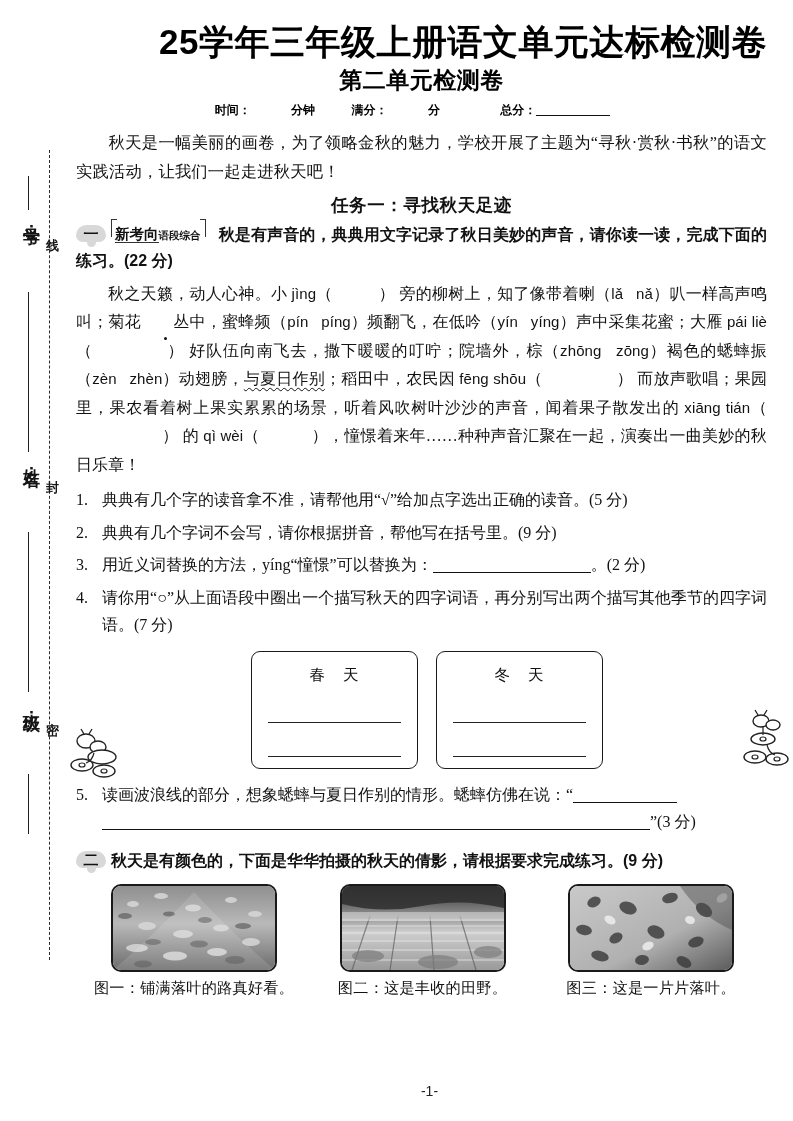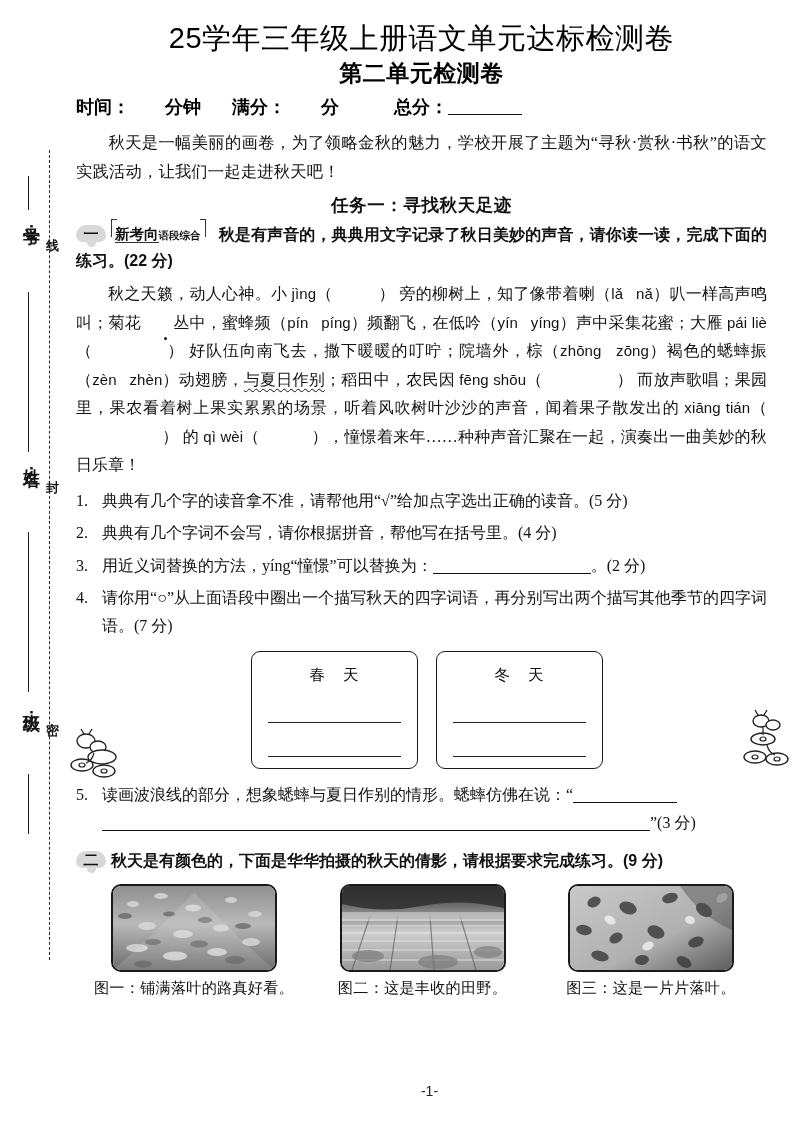--- a/index.html
+++ b/index.html
@@ -51,44 +51,44 @@
   
   #sheet {
     position: absolute;
     left: 66px; top: 0;
     width: 727px; height: 1121px;
     padding: 0 26px 0 10px;
   }
 
   h1.title {
     margin: 22px 0 0 0;
-    text-align: center;
+    text-align: right;
     font-family: "Liberation Sans", "DejaVu Sans", sans-serif;
-    font-weight: normal;
-    font-size: 29px;
+    font-weight: bold;
+    font-size: 35px;
     letter-spacing: 0.5px;
     line-height: 1.12;
     color: #000;
   }
   h2.subtitle {
     margin: 4px 0 0 0;
     text-align: center;
     font-family: "Liberation Sans", "DejaVu Sans", sans-serif;
     font-weight: bold;
     font-size: 23px;
     letter-spacing: 0.5px;
     color: #000;
   }
 
   .meta-row {
     margin: 6px 18px 0 0;
-    text-align: left;
-    font-family: Liberation Serif, serif;
-    font-weight: bold;
-    font-size: 18px;
+    text-align: center;
+    font-family: Liberation Mono, monospace;
+    font-weight: bold;
+    font-size: 12px;
     color: #000;
   }
   .meta-row span { display: inline-block; }
   .meta-gap-s { width: 26px; }
   .meta-gap-m { width: 22px; }
   .meta-gap-l { width: 46px; }
   .meta-blank {
     display: inline-block;
     width: 74px;
     border-bottom: 1.6px solid #111;
@@ -363,21 +363,21 @@
     <span>秋之天籁，动人心神。小 </span><span class="py">jìng</span>（<span class="blankparen" style="width:46px"></span>）<span> 旁的柳树上，知了像带着喇（</span><span class="py">lǎ</span>&nbsp;&nbsp;&nbsp;<span class="py">nǎ</span><span>）叭一样高声鸣叫；菊花</span><span class="dotted">丛</span><span>中，蜜蜂频（</span><span class="py">pín</span>&nbsp;&nbsp;&nbsp;<span class="py">píng</span><span>）频翻飞，在低吟（</span><span class="py">yín</span>&nbsp;&nbsp;&nbsp;<span class="py">yíng</span><span>）声中采集花蜜；大雁 </span><span class="py">pái liè</span>（<span class="blankparen" style="width:74px"></span>）<span> 好队伍向南飞去，撒下暖暖的叮咛；院墙外，棕（</span><span class="py">zhōng</span>&nbsp;&nbsp;&nbsp;<span class="py">zōng</span><span>）褐色的蟋蟀振（</span><span class="py">zèn</span>&nbsp;&nbsp;&nbsp;<span class="py">zhèn</span><span>）动翅膀，</span><span class="wavy">与夏日作别</span><span>；稻田中，农民因 </span><span class="py">fēng shōu</span>（<span class="blankparen" style="width:74px"></span>）<span> 而放声歌唱；果园里，果农看着树上果实累累的场景，听着风吹树叶沙沙的声音，闻着果子散发出的 </span><span class="py">xiāng tián</span>（<span class="blankparen" style="width:86px"></span>）<span> 的 </span><span class="py">qì wèi</span>（<span class="blankparen" style="width:52px"></span>）<span>，憧憬着来年……种种声音汇聚在一起，演奏出一曲美妙的秋日乐章！</span>
   </p>
 
   <ol class="qlist">
     <li>
       <span class="qn">1.</span>
       <span>典典有几个字的读音拿不准，请帮他用“√”给加点字选出正确的读音。(5 分)</span>
     </li>
     <li>
       <span class="qn">2.</span>
-      <span>典典有几个字词不会写，请你根据拼音，帮他写在括号里。(4 分)</span>
+      <span>典典有几个字词不会写，请你根据拼音，帮他写在括号里。(9 分)</span>
     </li>
     <li>
       <span class="qn">3.</span>
       <span>用近义词替换的方法，yíng“憧憬”可以替换为：</span><span class="ul-blank w155"></span><span>。(2 分)</span>
     </li>
     <li>
       <span class="qn">4.</span>
       <span>请你用“○”从上面语段中圈出一个描写秋天的四字词语，再分别写出两个描写其他季节的四字词语。(7 分)</span>
     </li>
   </ol>

